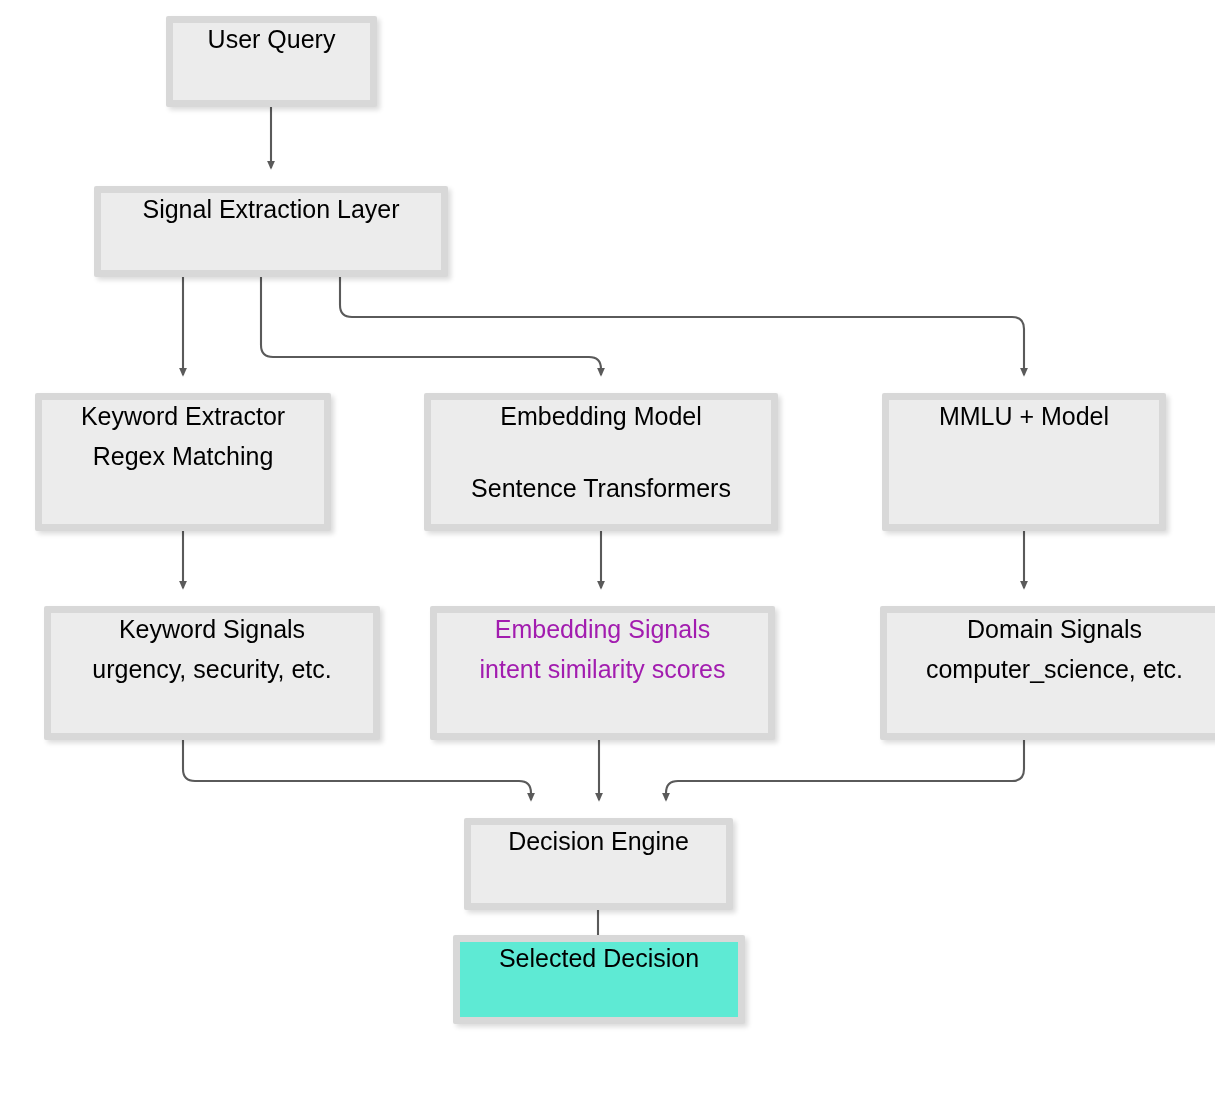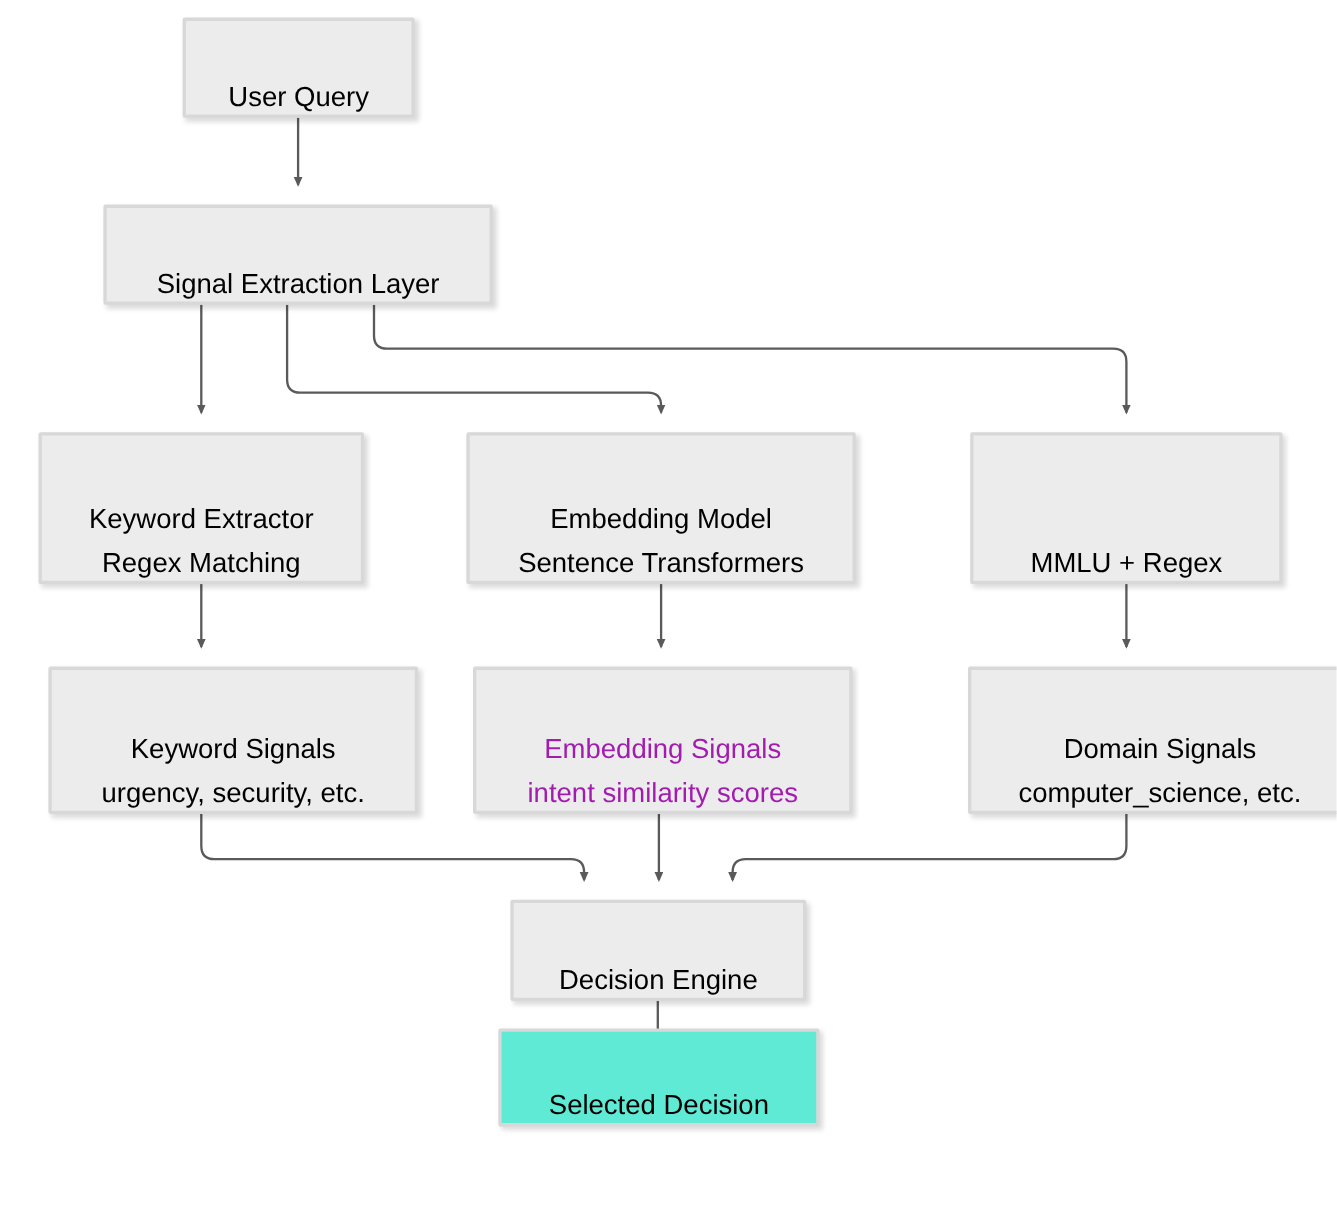--- a/index.html
+++ b/index.html
@@ -23,27 +23,27 @@
     position: absolute;
     left: 0;
     top: 0;
     width: 1215px;
     height: 1096px;
   }
   .node {
     position: absolute;
     box-sizing: border-box;
     background: #ececec;
-    border: 3px solid #7f1d1d;
+    border: 7px solid #7f1d1d;
     border-radius: 2px;
     box-shadow: 3px 3px 5px rgba(0,0,0,0.14);
     display: flex;
     flex-direction: column;
     align-items: center;
-    justify-content: flex-end;
+    justify-content: flex-start;
     text-align: center;
     color: #000000;
     z-index: 2;
   }
   .node .line1 {
     font-size: 25px;
     line-height: 1.28;
     white-space: nowrap;
   }
   .node .line2 {
@@ -96,27 +96,27 @@
 
   <div class="node two-line" style="left: 35px; top: 393px; width: 296px; height: 138px; background: rgb(236, 236, 236); border-color: rgb(216, 216, 216); color: rgb(0, 0, 0);">
     <span class="line1">Keyword Extractor</span>
     <span class="line2">Regex Matching</span>
   </div>
 
   <div class="node" style="left: 94px; top: 186px; width: 354px; height: 91px; background: rgb(236, 236, 236); border-color: rgb(216, 216, 216); color: rgb(0, 0, 0);">
     <span class="line1">Signal Extraction Layer</span>
   </div>
 
-  <div class="node two-line" style="left: 424px; top: 393px; width: 354px; height: 138px; background: rgb(236, 236, 236); border-color: rgb(216, 216, 216); color: rgb(0, 0, 0);">
+  <div class="node two-line" style="left: 424px; top: 393px; width: 354px; height: 138px; background: rgb(236, 236, 236); border-color: rgb(216, 216, 216); color: rgb(0, 0, 0); gap: 32px;">
     <span class="line1">Embedding Model</span>
     <span class="line2">Sentence Transformers</span>
   </div>
 
   <div class="node two-line" style="left: 882px; top: 393px; width: 284px; height: 138px; background: rgb(236, 236, 236); border-color: rgb(216, 216, 216); color: rgb(0, 0, 0);">
-    <span class="line2">MMLU + Regex</span>
+    <span class="line2">MMLU + Model</span>
   </div>
 
   <div class="node two-line" style="left: 16px; top: 606px; width: 336px; height: 134px; background: rgb(236, 236, 236); border-color: rgb(216, 216, 216); color: rgb(0, 0, 0); margin-left: 28px;">
     <span class="line1">Keyword Signals</span>
     <span class="line2">urgency, security, etc.</span>
   </div>
 
   <div class="node two-line" style="left: 430px; top: 606px; width: 345px; height: 134px; background: rgb(236, 236, 236); border-color: rgb(216, 216, 216); color: #a21caf;">
     <span class="line1">Embedding Signals</span>
     <span class="line2">intent similarity scores</span>

